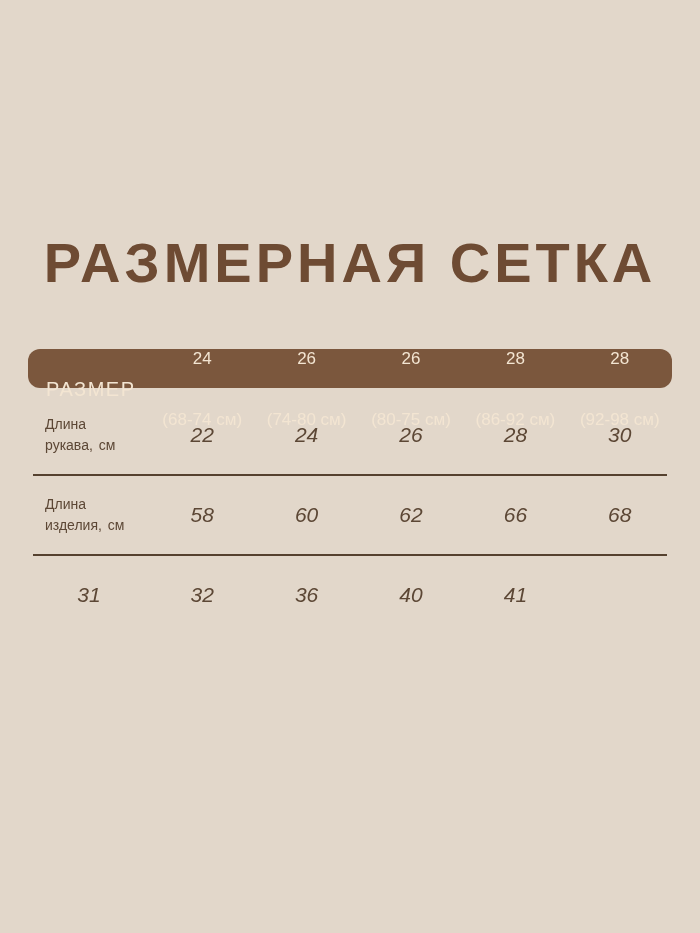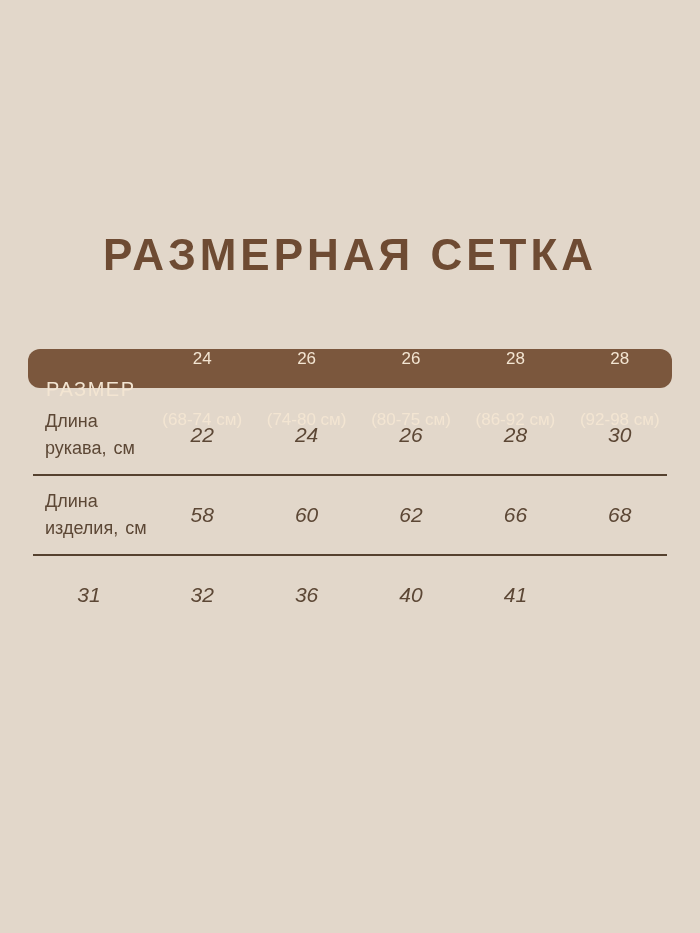--- a/index.html
+++ b/index.html
@@ -6,21 +6,21 @@
   .canvas{
     position:relative;
     width:700px;height:933px;
     background:var(--background,#e2d7ca);
     font-family:"Liberation Sans",sans-serif;
     overflow:hidden;
   }
   .title{
     position:absolute;top:230px;left:0;width:100%;
     text-align:center;
-    font-size:44px;font-weight:bold;letter-spacing:4px;
+    font-size:56px;font-weight:bold;letter-spacing:4px;
     color:var(--title-text,#6e4b33);
     white-space:nowrap;
   }
   .header-bar{
     position:absolute;left:28px;top:349px;width:644px;height:39px;
     background:var(--bar,#7b573d);
     border-radius:12px;
     display:grid;grid-template-columns:122px repeat(5,1fr);
     align-items:center;
     color:var(--bar-text,#f3e5d2);
@@ -33,21 +33,21 @@
   .header-cell .range{display:block;white-space:nowrap;margin-top:40px;}
   .body{
     position:absolute;left:28px;top:396px;width:644px;
     color:var(--body-text,#5c4735);
   }
   .row{
     display:grid;grid-template-columns:122px repeat(5,1fr);
     align-items:center;height:78px;
   }
   .row-label{
-    padding-left:17px;font-size:18px;line-height:1.5;
+    padding-left:17px;font-size:14px;line-height:1.5;
     white-space:pre-line;word-spacing:2px;
   }
   .cell{text-align:center;font-size:21px;font-style:italic;}
   .divider{height:2px;background:var(--divider,#55412f);margin:0 5px;}
 </style>
 </head>
 <body>
 
 <div class="canvas">
 

